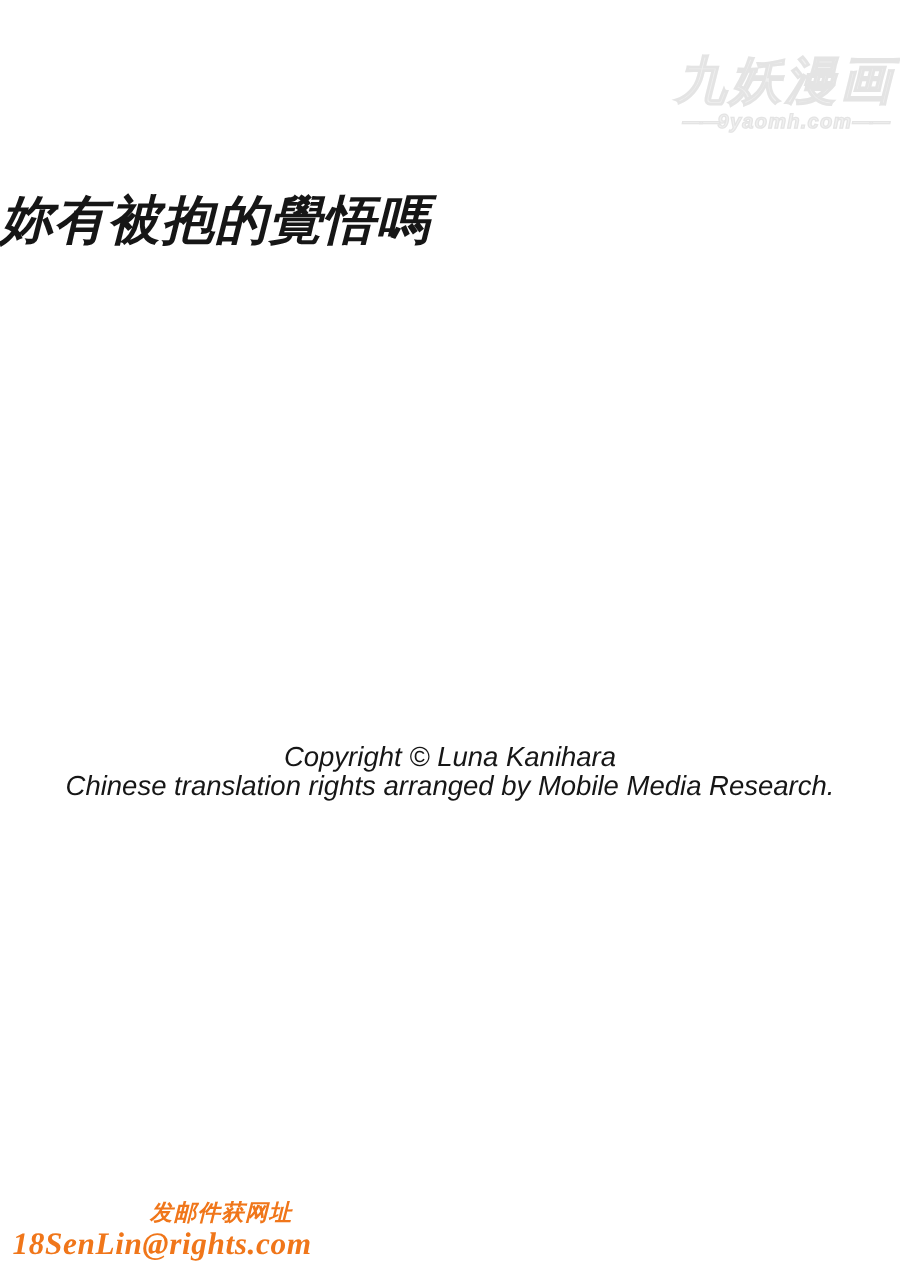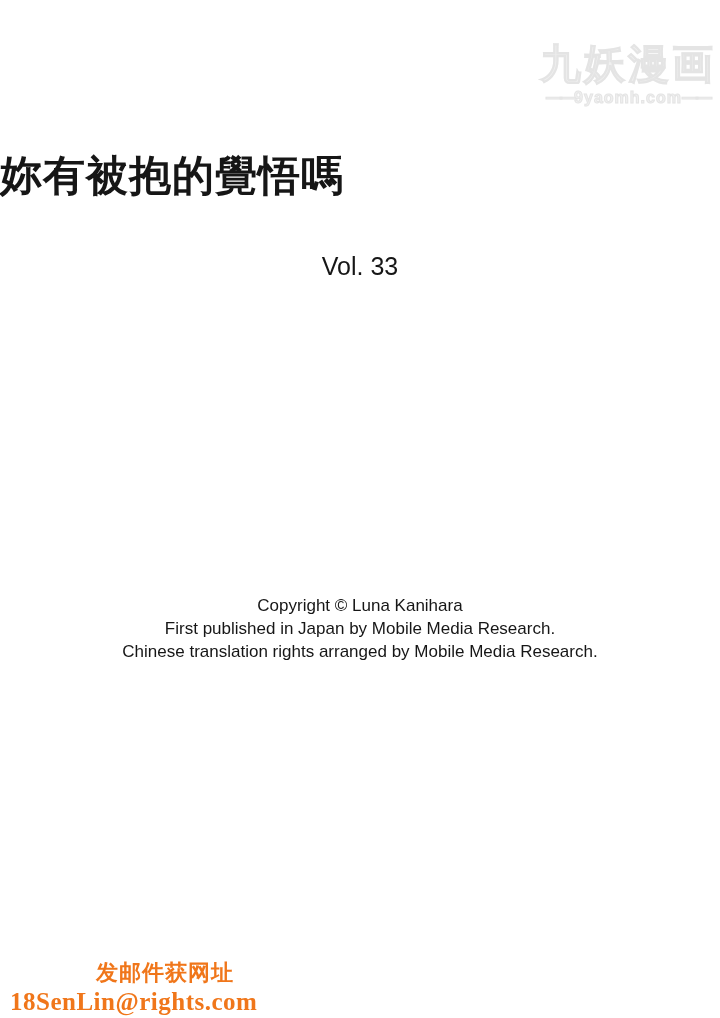--- a/index.html
+++ b/index.html
@@ -1,15 +1,15 @@
 <!DOCTYPE html>
 <html><head>
 <meta charset="utf-8">
 <style>
-  * { margin: 0; padding: 0; box-sizing: border-box; }
+  * { margin: 0; padding: 0; box-sizing: border-box; font-style: italic; }
   html, body { background: #ffffff; }
   .page {
     position: relative;
     width: 720px;
     height: 1018px;
     background: #ffffff;
     overflow: hidden;
     font-family: "Liberation Sans", sans-serif;
     color: #161616;
   }
@@ -70,36 +70,36 @@
     font-weight: normal;
   }
 
   
   .copyright {
     position: absolute;
     top: 594px;
     left: 0;
     width: 100%;
     text-align: center;
-    font-size: 17px;
+    font-size: 22px;
     line-height: 23px;
     font-weight: normal;
   }
 
   
   .contact {
     position: absolute;
     left: 10px;
     top: 958px;
     width: 224px;
     text-align: right;
     color: #f0761a;
   }
   .contact-note {
-    font-size: 22px;
+    font-size: 18px;
     font-weight: bold;
     font-family: "Liberation Serif", serif;
     letter-spacing: 1px;
   }
   .contact-email {
     font-size: 25px;
     font-weight: bold;
     font-family: "Liberation Serif", serif;
     letter-spacing: 0.5px;
     white-space: nowrap;
@@ -112,26 +112,24 @@
 
   <div class="watermark">
     <div class="wm-name">九妖漫画</div>
     <div class="wm-url-row">
       <span class="wm-dash">——</span><span>9yaomh.com</span><span class="wm-dash">——</span>
     </div>
   </div>
 
   <h1 class="title">妳有被抱的覺悟嗎</h1>
 
-  <div class="volume">Vol. 33</div>
 
 
   <div class="copyright">
     <p>Copyright © Luna Kanihara</p>
-    <p>First published in Japan by Mobile Media Research.</p>
     <p>Chinese translation rights arranged by Mobile Media Research.</p>
   </div>
 
   <div class="contact">
     <div class="contact-note">发邮件获网址</div>
     <div class="contact-email">18SenLin@rights.com</div>
   </div>
 
 </div>
 

